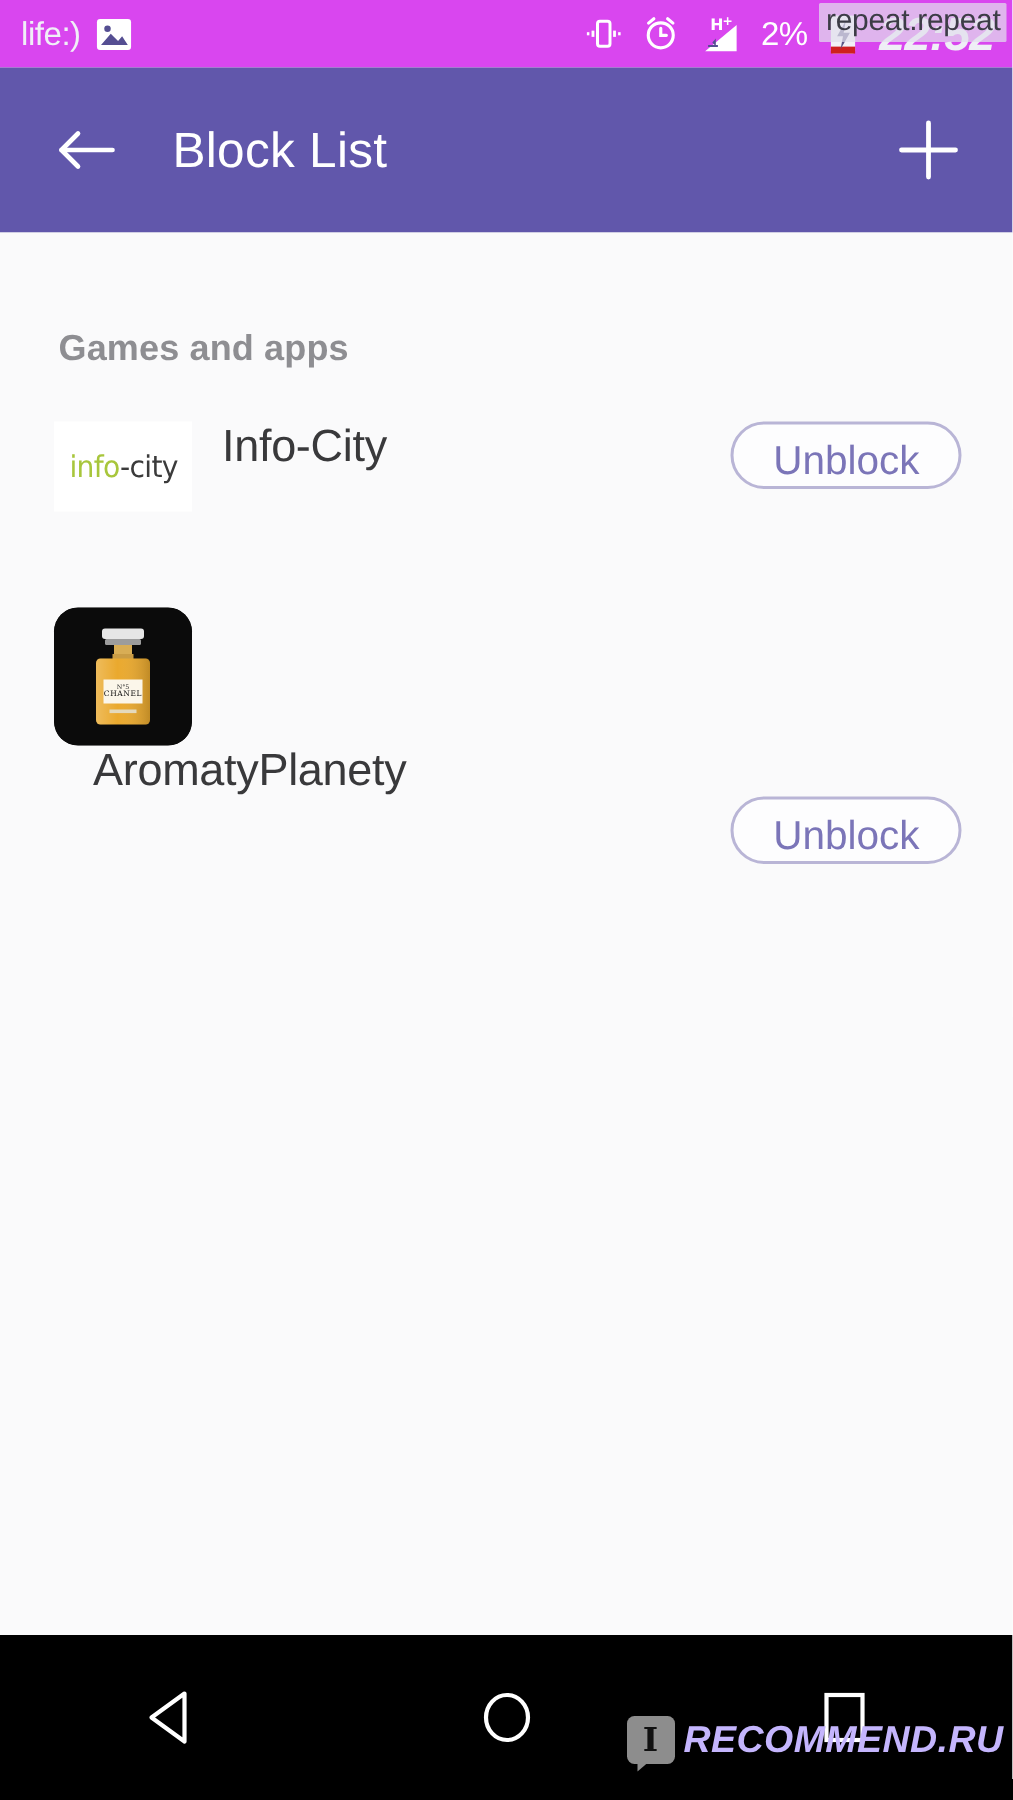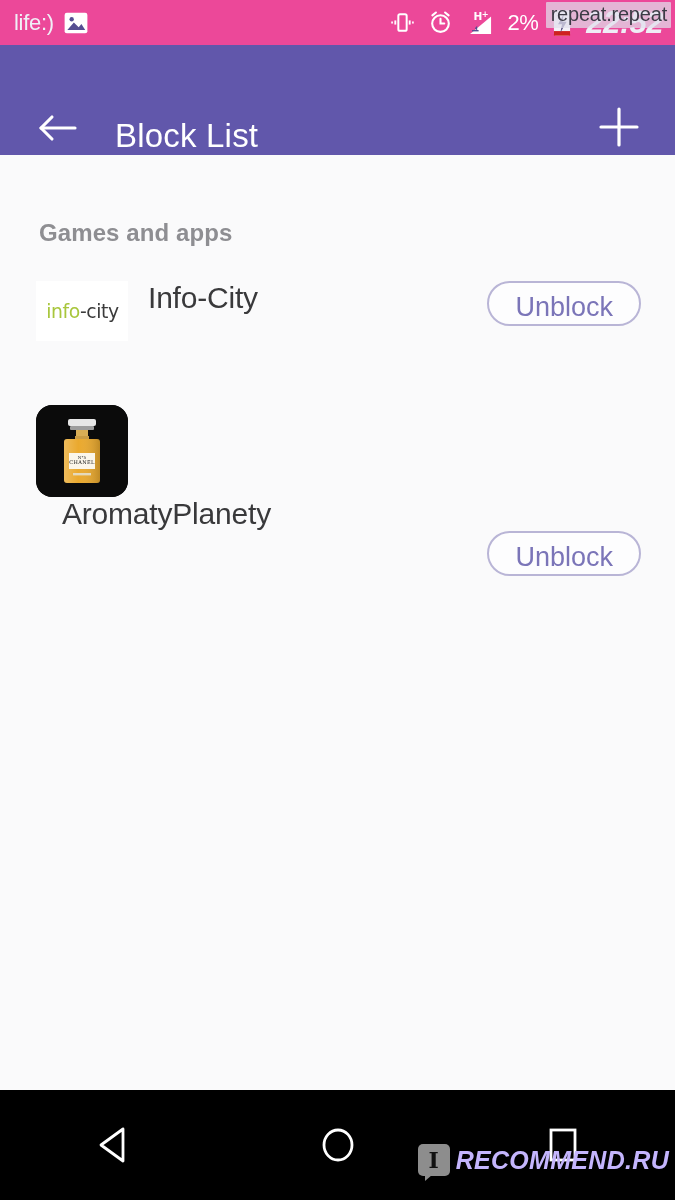--- a/index.html
+++ b/index.html
@@ -13,21 +13,21 @@
     position:relative;
     width:675px; height:1200px;
     display:flex; flex-direction:column;
     background:#fafafb;
   }
 
   
   .status-bar {
     position:relative;
     height:45px;
-    background:#ec4899;
+    background:#d946ef;
     display:flex; align-items:center;
     padding:0 10px 0 14px;
     color:#ffffff;
     flex:0 0 45px;
   }
   .sb-left { display:flex; align-items:center; gap:9px; }
   .carrier { font-size:22px; letter-spacing:-0.3px; color:#f0eff7; }
   .sb-right {
     margin-left:auto;
     display:flex; align-items:center; gap:13px;
@@ -47,21 +47,21 @@
     padding:1px 4px 2px 5px;
     line-height:1.15;
     border-radius:1px;
     letter-spacing:-0.2px;
   }
 
   
   .app-bar {
     height:110px;
     background:#6157ab;
-    display:flex; align-items:flex-end;
+    display:flex; align-items:center;
     padding:0 28px 0 30px;
     flex:0 0 110px;
     position:relative;
   }
   .app-bar::after{
     content:""; position:absolute; left:0; right:0; bottom:-4px; height:4px;
     background:linear-gradient(to bottom, rgba(0,0,0,0.07), rgba(0,0,0,0));
   }
   .back-btn { width:54px; height:54px; display:flex; align-items:center; justify-content:center; cursor:pointer; }
   .app-title {

